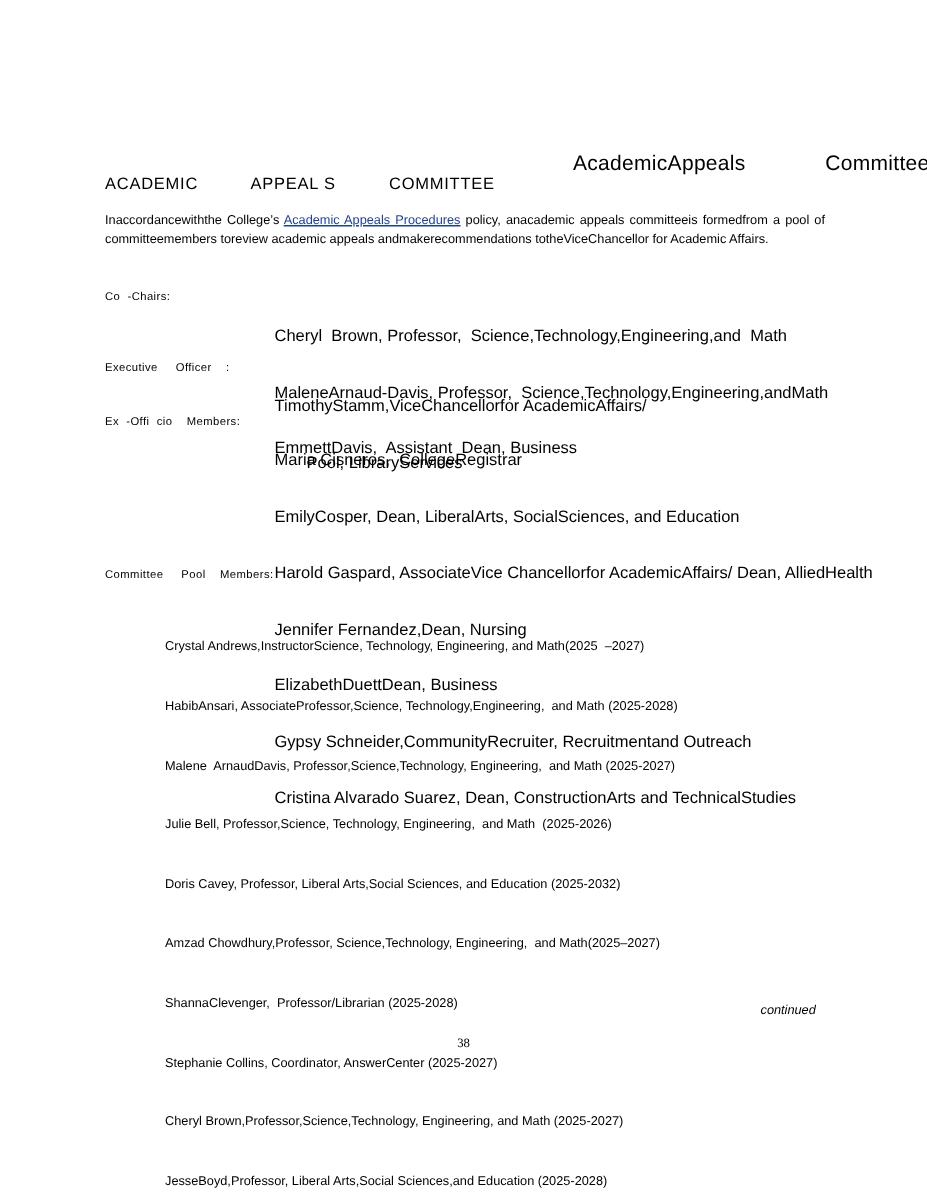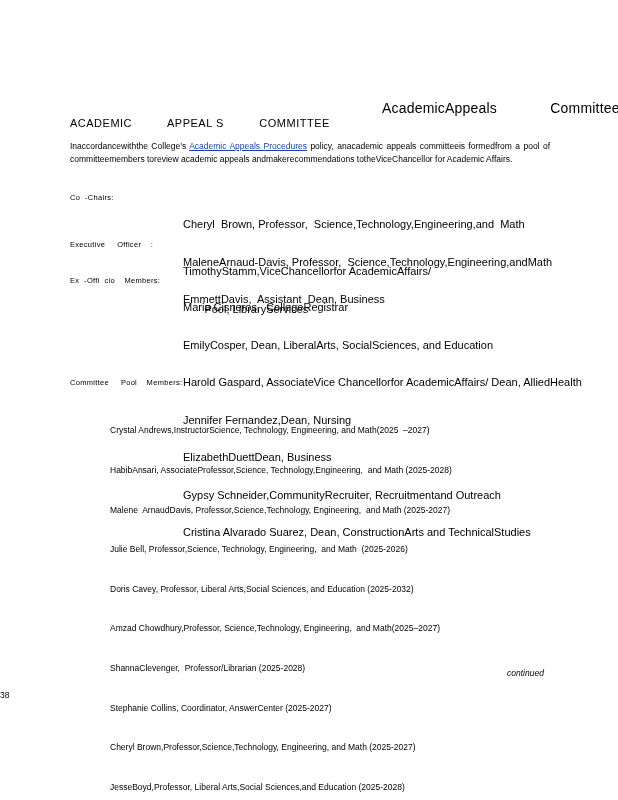--- a/index.html
+++ b/index.html
@@ -97,21 +97,23 @@
     top: 668px;
     left: 507px;
     font-size: 8.5px;
     font-style: italic;
   }
   .page-number {
     position: absolute;
     top: 690px;
     left: 0;
     width: 618px;
+    text-align: center;
     font-size: 8.5px;
+    font-family: Liberation Serif, serif;
   }
 </style>
 </head>
 <body>
 
 <div class="page">
 
   <div class="header-line">AcademicAppeals             Committee        2025  -  2026</div>
 
   <div class="doc-title">ACADEMIC          APPEAL S          COMMITTEE</div>

